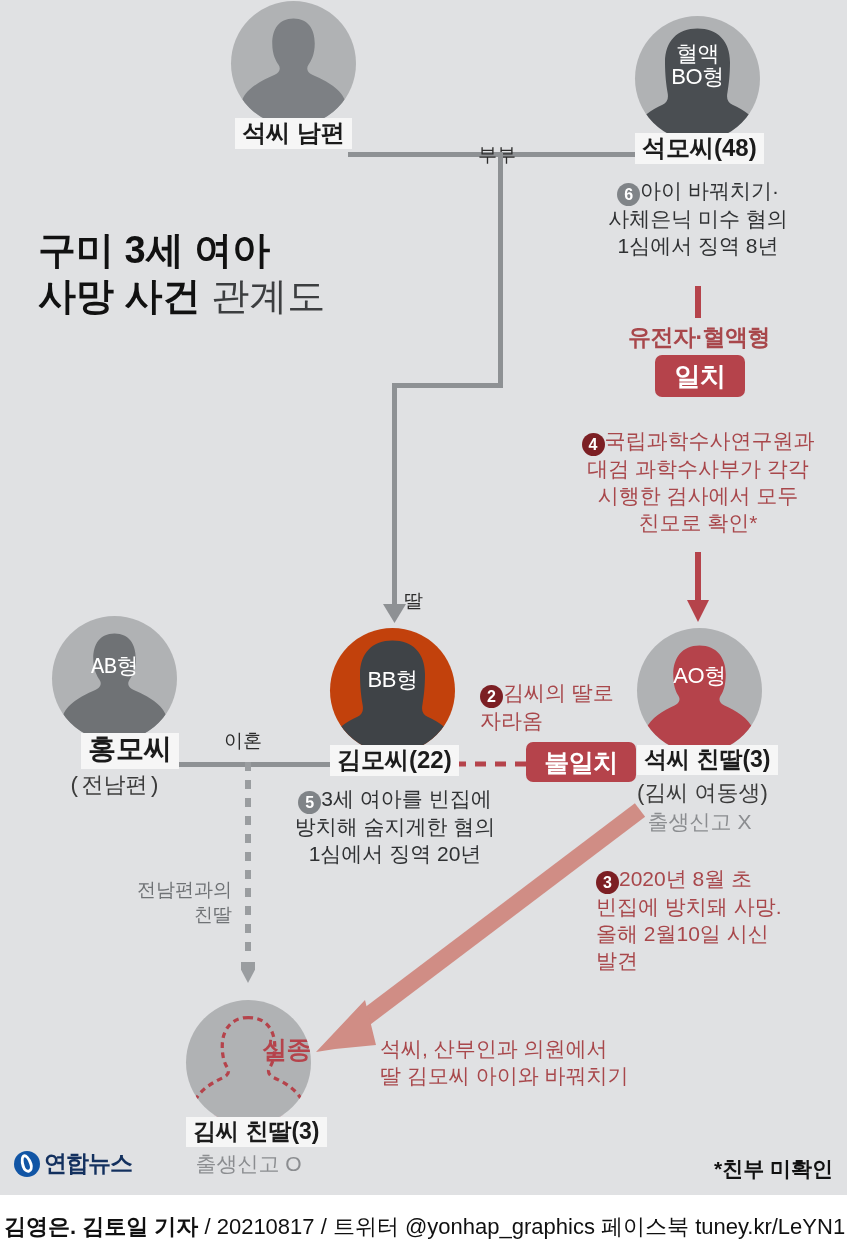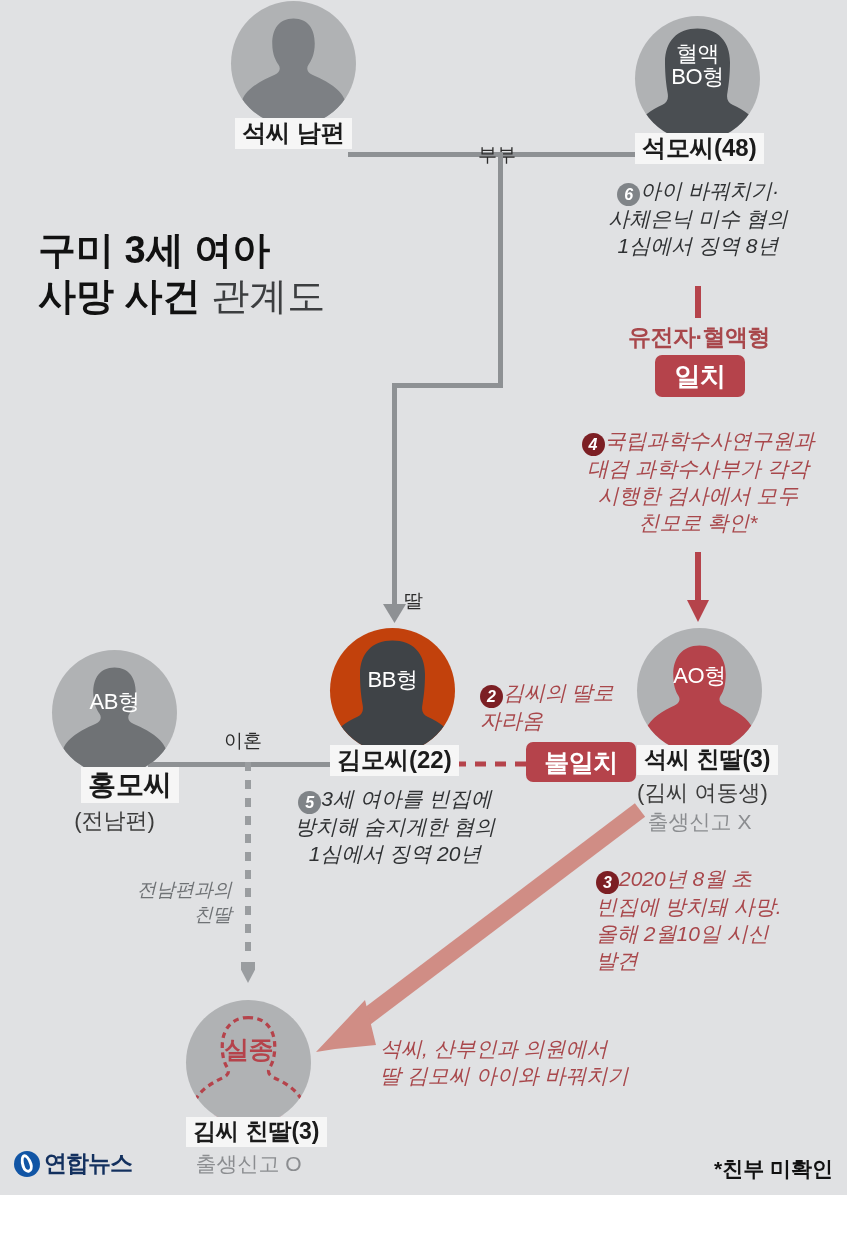--- a/index.html
+++ b/index.html
@@ -39,21 +39,21 @@
 
   
   .bullet{
     display:inline-block;border-radius:50%;
     color:#ffffff;text-align:center;font-weight:bold;
     vertical-align:-2px;
   }
   .bullet.gray{background:#808488;}
   .bullet.red{background:#7c1f24;}
 
-  .note{position:absolute;line-height:1.28;white-space:nowrap;font-style:italic;}
+  .note{position:absolute;line-height:1.28;white-space:nowrap;}
   .note.graytxt{color:#2f3133;text-align:center;}
   .note.redtxt{color:#a8474b;text-align:center;}
 
   
   .badge{
     position:absolute;background:#b5434b;color:#fff;
     font-weight:bold;border-radius:7px;
     display:flex;align-items:center;justify-content:center;
     letter-spacing:-.5px;
   }
@@ -168,21 +168,21 @@
       <div class="bloodlabel" style="top:26px;font-size:22px;">
         <div>혈액</div>
         <div>BO형</div>
       </div>
     </div>
     <div style="margin-top:-8px;">
       <span class="namebox" style="font-size:24px;">석모씨(48)</span>
     </div>
   </div>
 
-  <div class="node" style="left:52px;top:650px;width:125px;">
+  <div class="node" style="left:52px;top:616px;width:125px;font-family:Liberation Mono, monospace;">
     <div class="avatar" style="width:125px;height:125px;background:#b0b2b4;">
       <svg width="125" height="125" viewBox="0 0 100 100">
         <path d="M50 14c-12 0-17 9-17 20 0 9 3 14 5 17 2 3 1 6-3 8-9 4-22 10-26 20 
                  0 0 12 21 41 21s41-21 41-21c-4-10-17-16-26-20-4-2-5-5-3-8 2-3 5-8 5-17 
                  0-11-5-20-17-20z" fill="#6f7275"></path>
       </svg>
       <div class="bloodlabel" style="top:40px;font-size:22px;">AB형</div>
     </div>
     <div style="margin-top:-8px;">
       <span class="namebox" style="font-size:28px;margin-left:29px;">홍모씨</span>
@@ -220,21 +220,21 @@
     <div class="sub gray" style="font-size:21px;margin-top:2px;">출생신고 X</div>
   </div>
 
   <div class="node" style="left:186px;top:1000px;width:125px;">
     <div class="avatar" style="width:125px;height:125px;background:#b0b2b4;">
       <svg width="125" height="125" viewBox="0 0 100 100">
         <path d="M50 14c-14 0-21 10-21 23 0 9 2 14 4 17 2 3 1 6-3 8-9 4-19 10-23 19 
                  0 0 13 19 43 19s43-19 43-19c-4-9-14-15-23-19-4-2-5-5-3-8 2-3 4-8 4-17 
                  0-13-7-23-21-23z" fill="none" stroke="#b5434b" stroke-width="2.6" stroke-dasharray="4.5,3.5"></path>
       </svg>
-      <div class="bloodlabel" style="top:36px;font-size:25px;font-weight:bold;color:#b5434b;">실종</div>
+      <div class="bloodlabel" style="top:36px;font-size:25px;font-weight:bold;color:#b5434b;text-align:right;">실종</div>
     </div>
     <div style="margin-top:-8px;">
       <span class="namebox" style="font-size:23px;">김씨 친딸(3)</span>
     </div>
     <div class="sub gray" style="font-size:21px;margin-top:4px;">출생신고 O</div>
   </div>
 
   <div class="note graytxt" style="left:573px;top:178px;width:250px;font-size:21px;">
     <div>
       <span class="bullet gray" style="width:23px;height:23px;line-height:23px;font-size:16px;">6</span><span>아이 바꿔치기·</span>
@@ -288,14 +288,17 @@
 
   <div id="footnote" style="font-size:21px;">*친부 미확인</div>
 
   <div id="footerbar"></div>
 
   <div id="logo">
     <span class="mark"></span>
     <span class="lw">연합뉴스</span>
   </div>
 
+  <div id="credit" style="font-size:22px;">
+    <b>김영은. 김토일 기자</b><span class="reg"> / 20210817 / 트위터 @yonhap_graphics  페이스북 tuney.kr/LeYN1</span>
+  </div>
 
 </div>
 
 </body></html>

